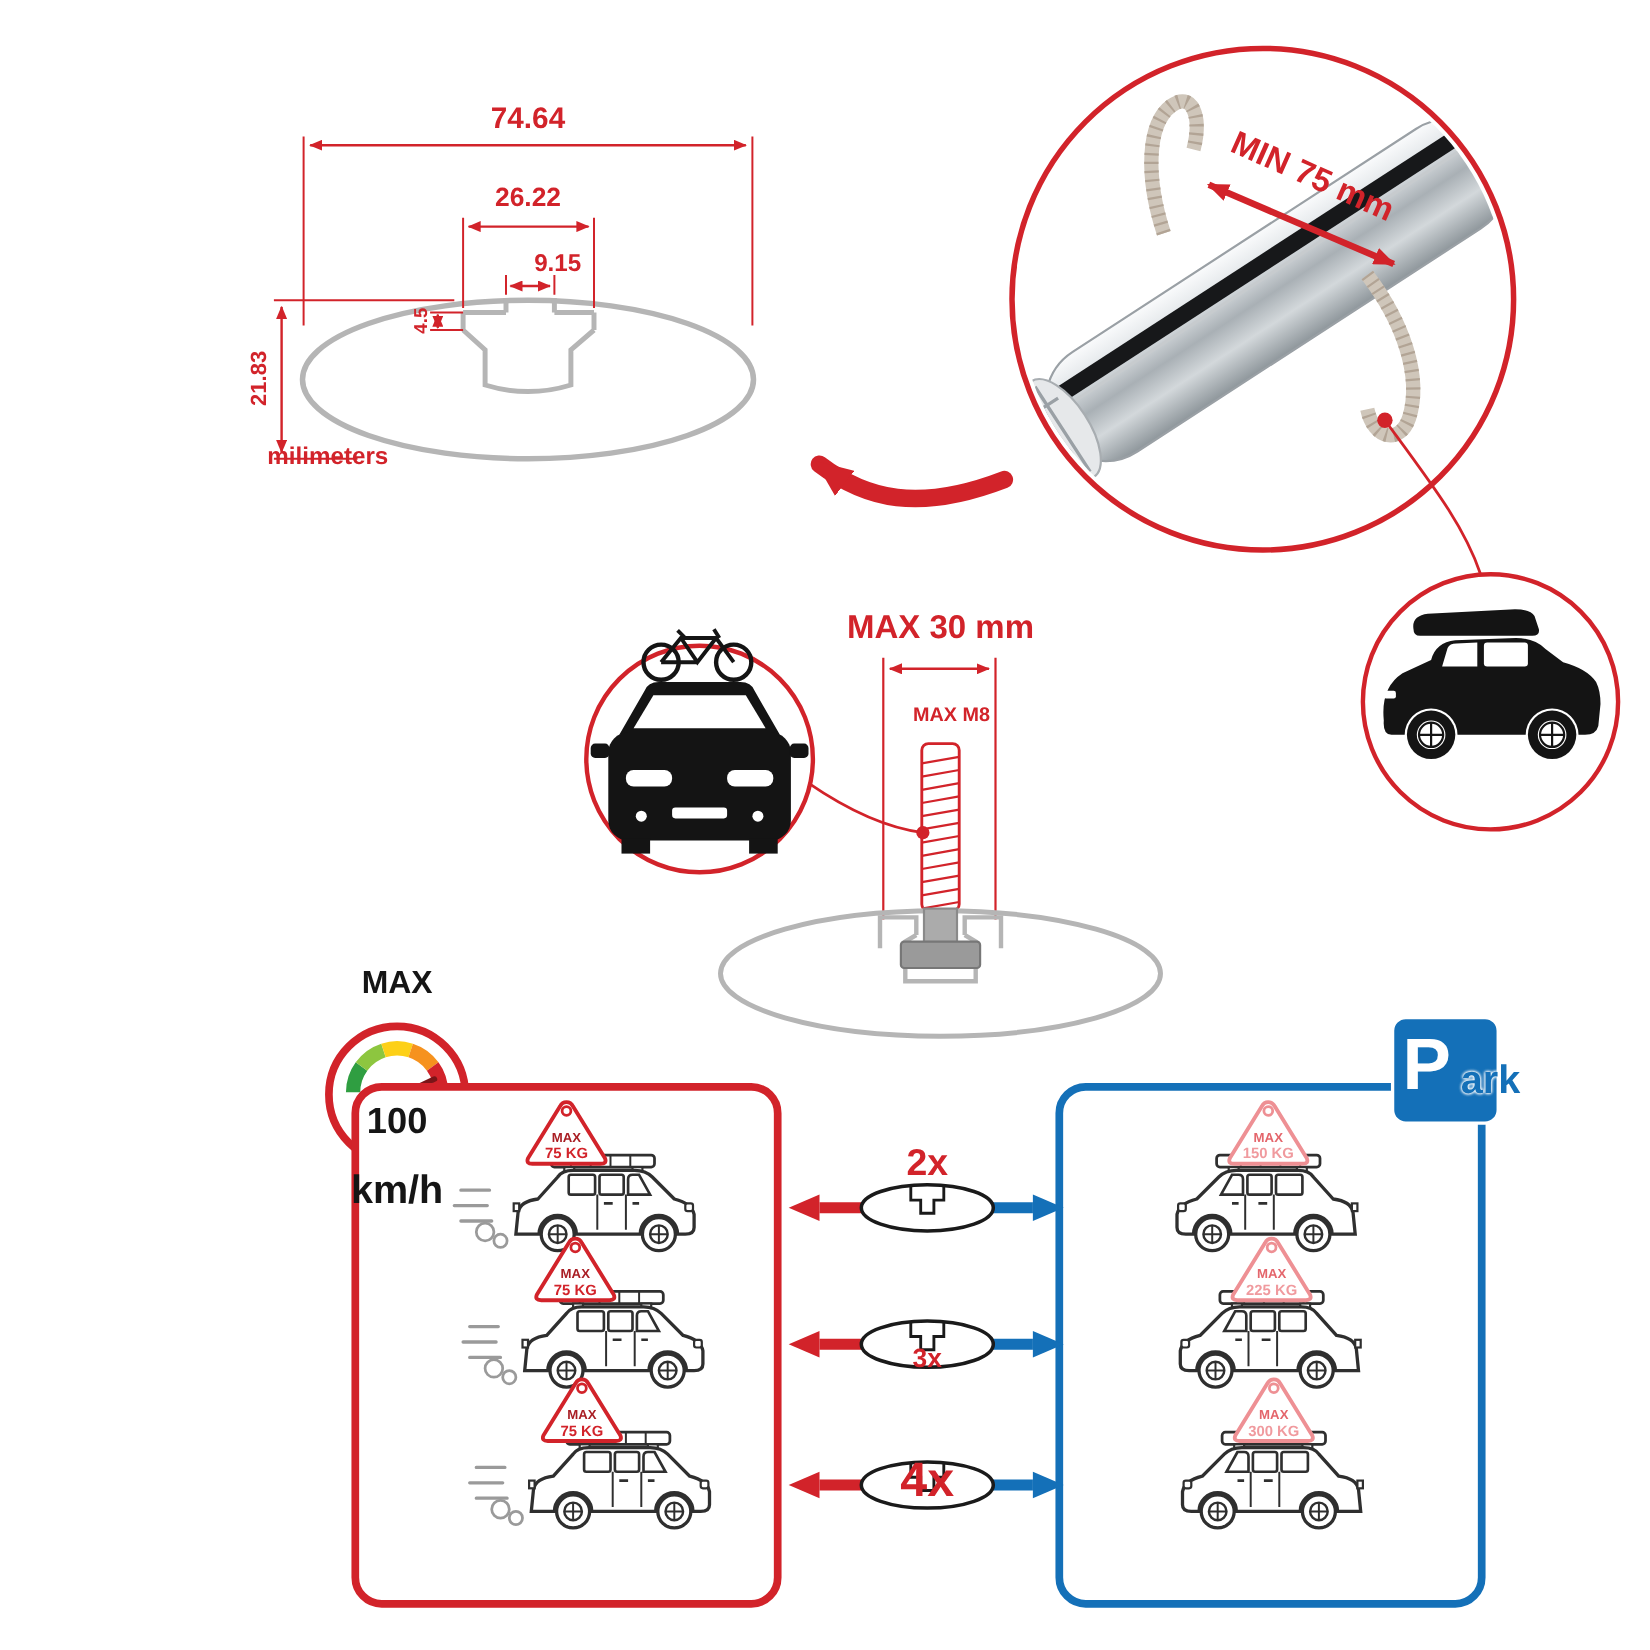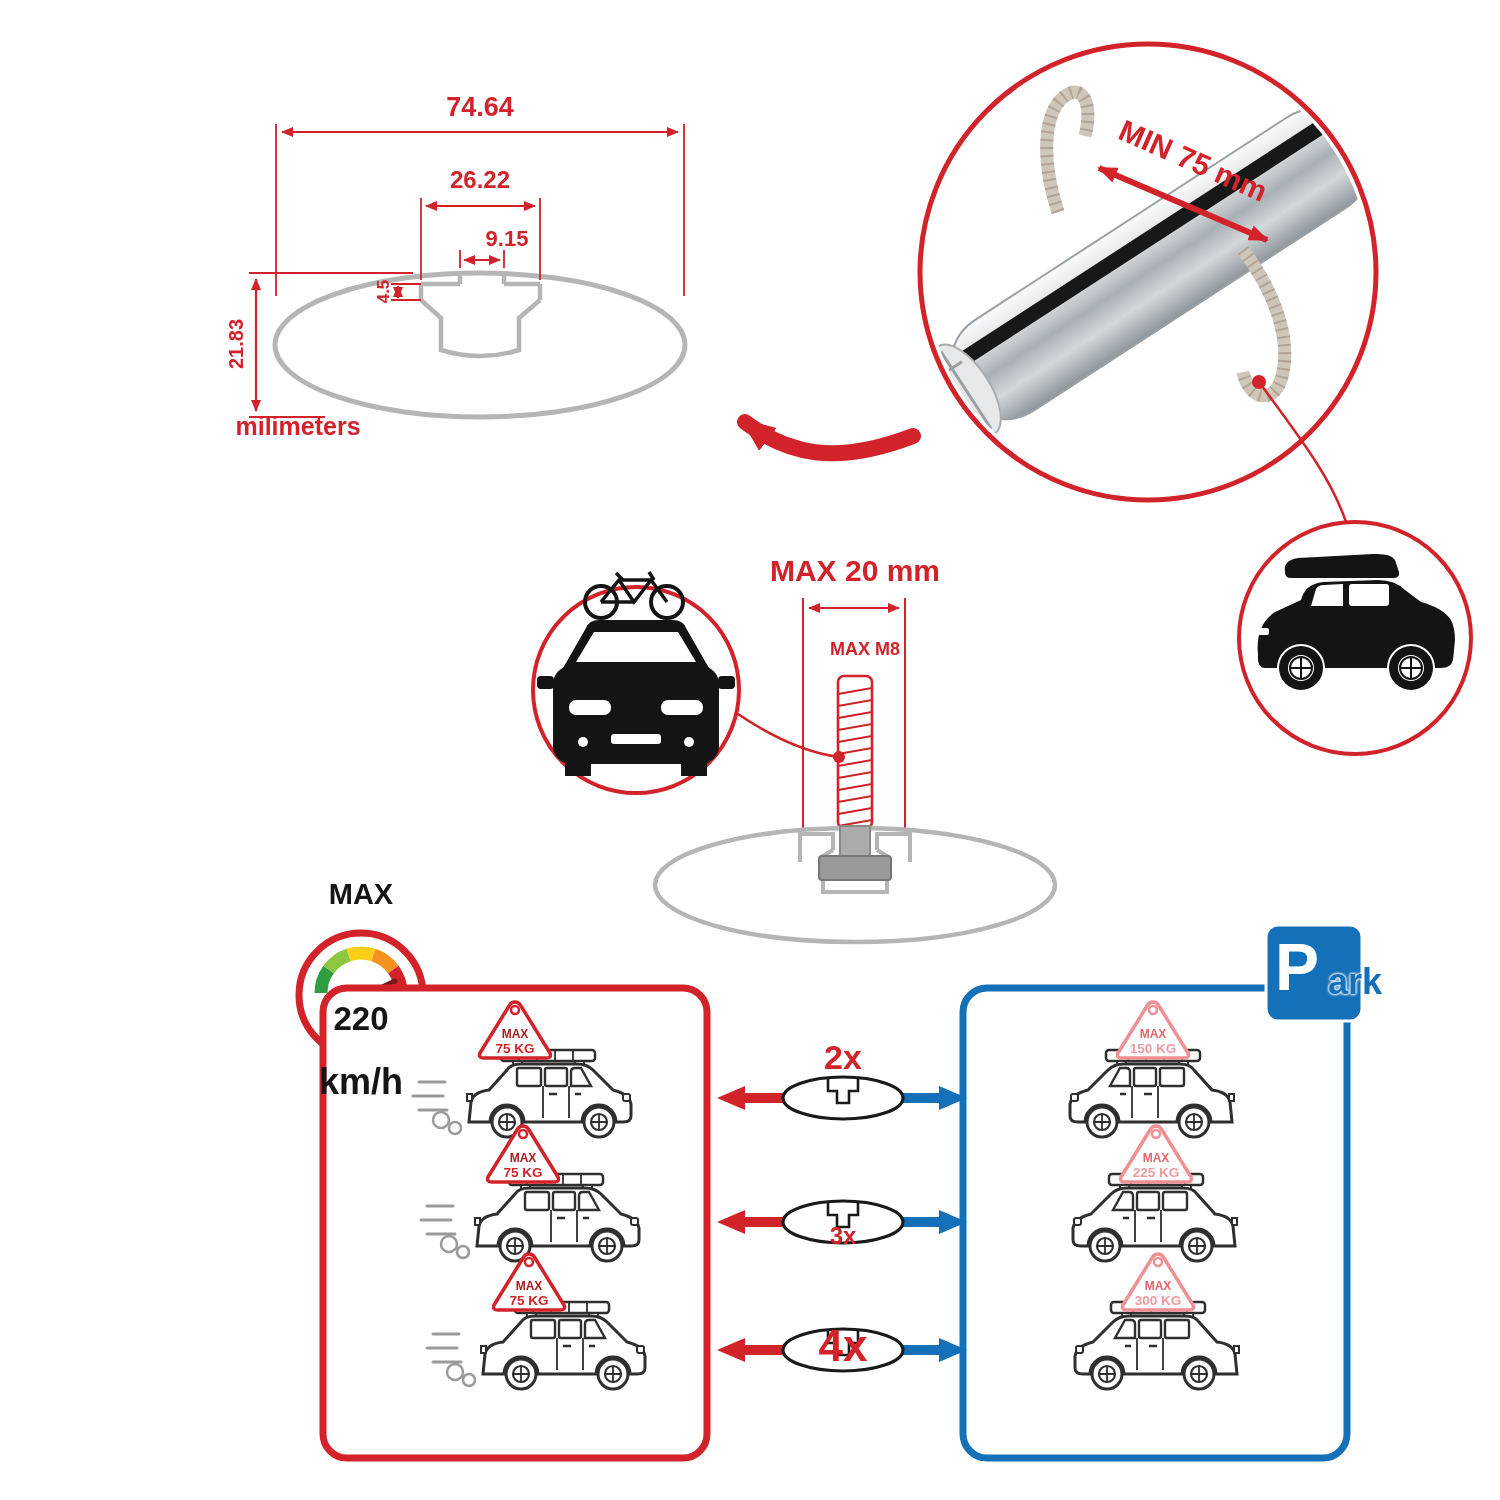--- a/index.html
+++ b/index.html
@@ -254,29 +254,29 @@
           <use href="#profileIcon"></use>
         </g>
   </g>
 </svg>
 
 <div class="lbl" style="left:377px;top:94px;width:120px;font-size:27px;">74.64</div>
 <div class="lbl" style="left:377px;top:168px;width:120px;font-size:24px;">26.22</div>
 <div class="lbl" style="left:379px;top:228px;width:120px;font-size:22px;padding-left:25px;">9.15</div>
 <div class="lbl rotccw" style="left:318px;top:283px;width:44px;font-size:17px;">4.5</div>
 <div class="lbl rotccw" style="left:160px;top:334px;width:66px;font-size:20px;">21.83</div>
-<div class="lbl" style="left:190px;top:414px;width:130px;font-size:25px;">milimeters</div>
+<div class="lbl" style="left:190px;top:404px;width:130px;font-size:22px;">milimeters</div>
 
 <div class="lbl rotmin" style="left:1050px;top:146px;width:200px;font-size:30px;">MIN 75 mm</div>
 
-<div class="lbl" style="left:700px;top:556px;width:224px;font-size:30px;">MAX 20 mm</div>
+<div class="lbl" style="left:700px;top:556px;width:224px;font-size:30px;">MAX 30 mm</div>
 <div class="lbl" style="left:752px;top:640px;width:140px;font-size:18px;">MAX M8</div>
 
 <div class="lbl dark" style="left:262px;top:880px;width:112px;font-size:29px;">MAX</div>
-<div class="lbl dark" style="left:276px;top:1002px;width:84px;font-size:33px;">220</div>
+<div class="lbl dark" style="left:276px;top:1002px;width:84px;font-size:33px;">100</div>
 <div class="lbl dark" style="left:256px;top:1064px;width:124px;font-size:36px;">km/h</div>
 
 <div class="lbl white" style="left:1232px;top:934px;width:60px;font-size:66px;text-align:left;">P</div>
 <div class="lbl bluetx" style="left:1269px;top:964px;width:80px;font-size:36px;text-align:left;">ark</div>
 
 <div class="lbl" style="left:758px;top:1040px;width:84px;font-size:34px;">2x</div>
 <div class="lbl" style="left:758px;top:1224px;width:84px;font-size:24px;">3x</div>
 <div class="lbl" style="left:758px;top:1324px;width:84px;font-size:44px;">4x</div>
 
 <svg class="tag red" style="left:430px;top:996px;" viewBox="0 0 84 68">

